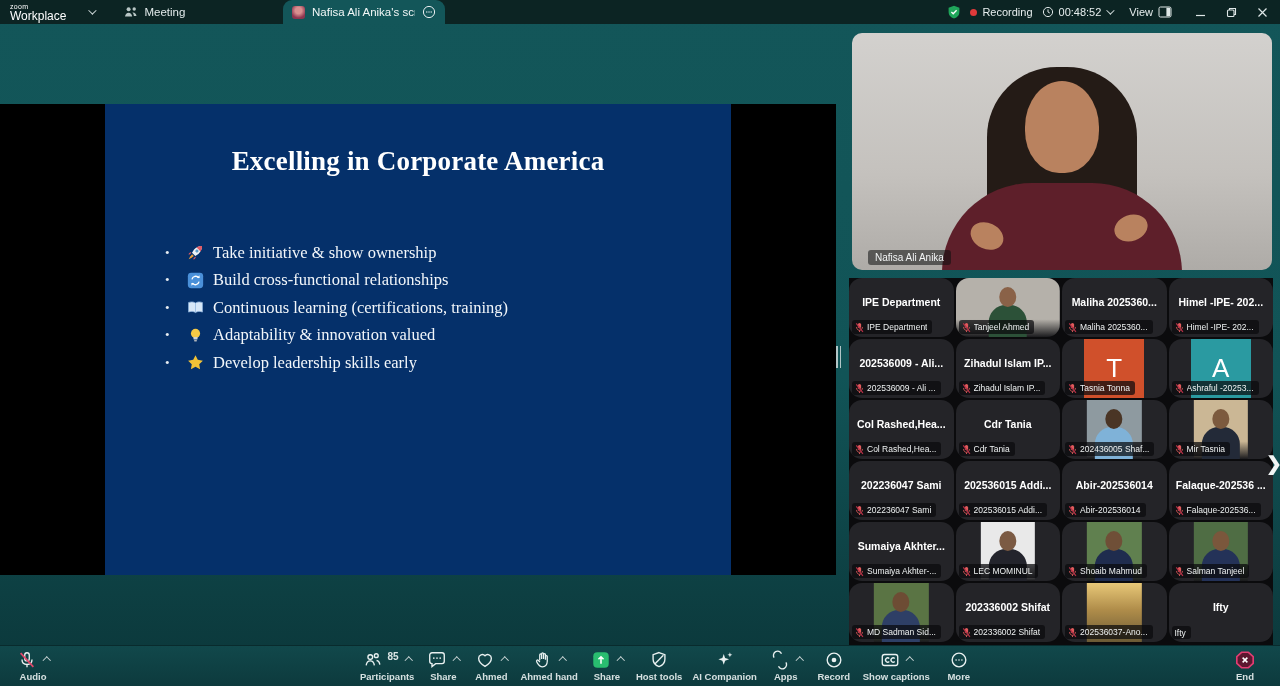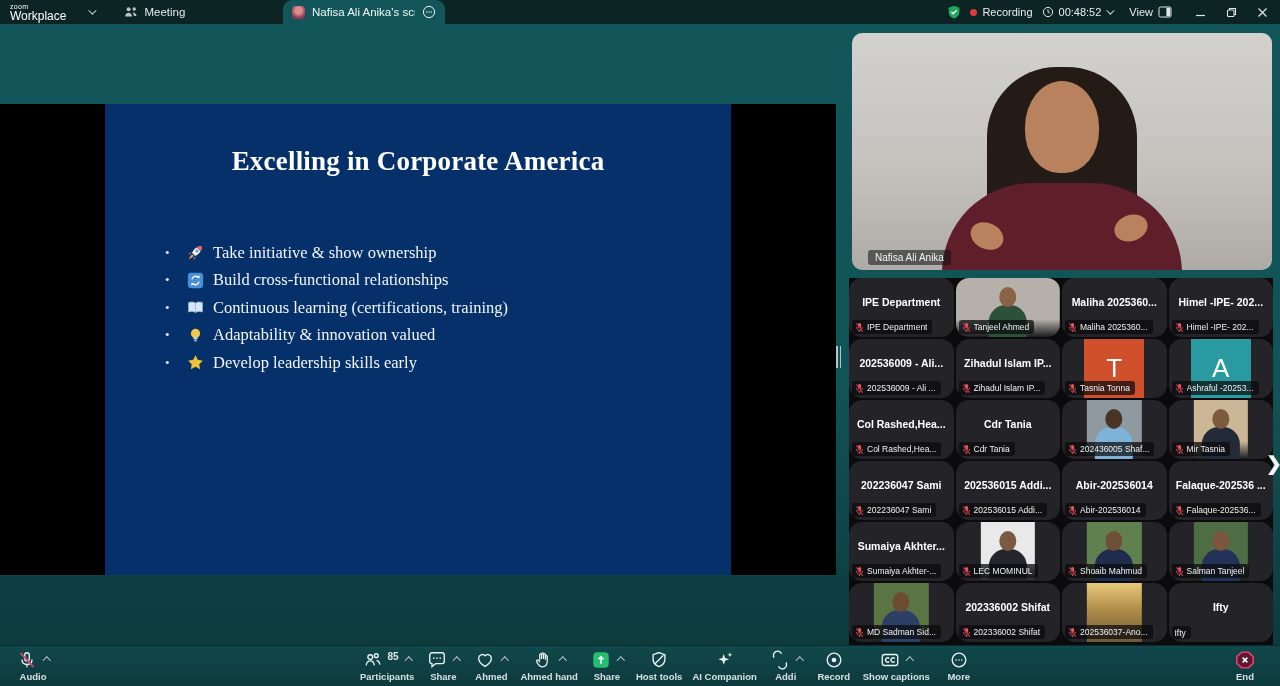--- a/index.html
+++ b/index.html
@@ -692,21 +692,21 @@
         <div class="tb-item">
           <div class="tb-iconrow">
             <span style="display: flex;">
               <svg viewBox="0 0 22 22" fill="none" stroke="currentColor" stroke-width="1.5">
                 <path d="M12.6 4.1A4.6 4.6 0 1 0 4.5 8.4"></path>
                 <path d="M9.4 17.9A4.6 4.6 0 1 0 17.5 13.6"></path>
               </svg>
             </span>
             <span class="tb-caret"></span>
           </div>
-          <span class="tb-label">Addi</span>
+          <span class="tb-label">Apps</span>
         </div>
         <div class="tb-item">
           <div class="tb-iconrow">
             <span style="display: flex;">
               <svg viewBox="0 0 22 22" fill="none" stroke="currentColor" stroke-width="1.5">
                 <circle cx="11" cy="11" r="7.5"></circle>
                 <circle cx="11" cy="11" r="2.6" fill="currentColor" stroke="none"></circle>
               </svg>
             </span>
           </div>

